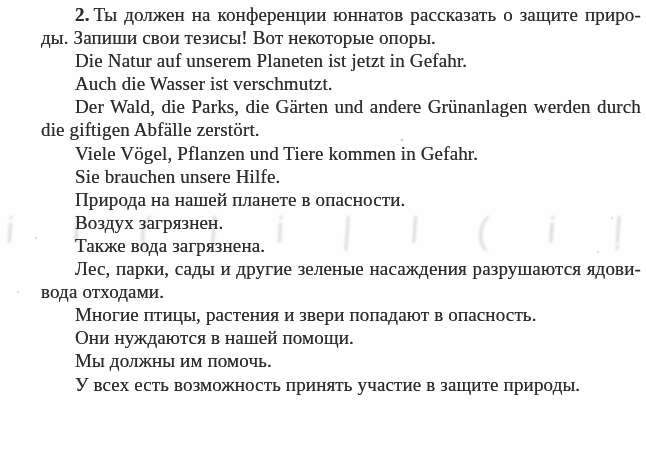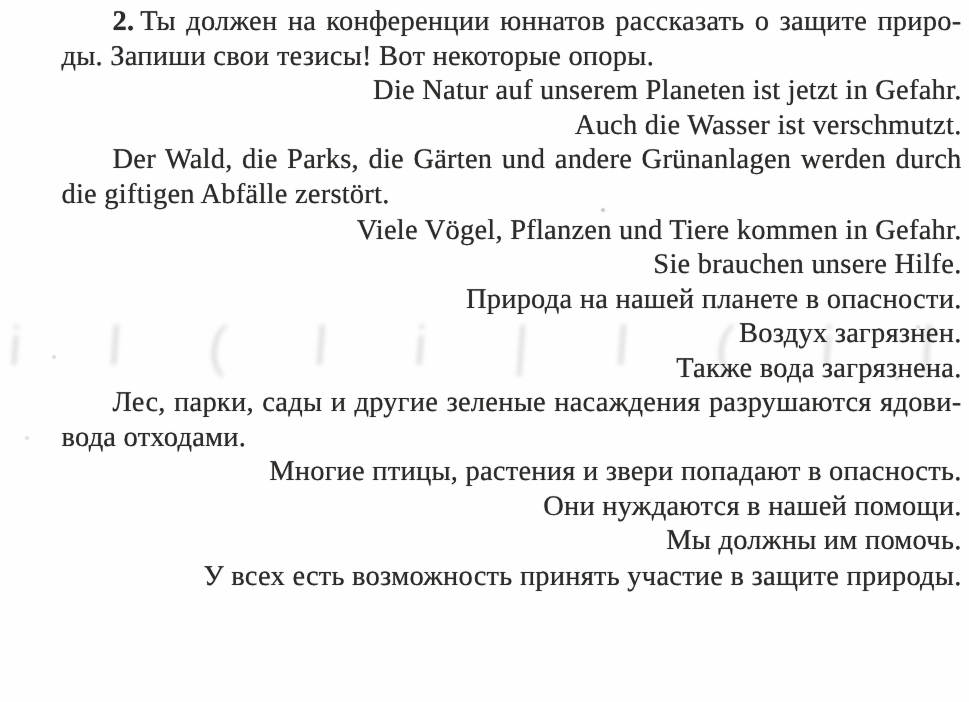--- a/index.html
+++ b/index.html
@@ -29,21 +29,21 @@
     top: 3px;
     left: 2px;
     right: 5px;
     margin-left: 39px;
   }
   .line {
     white-space: nowrap;
     text-shadow: 0 0 0.6px rgba(46,44,42,0.75);
     letter-spacing: 0.15px;
   }
-  .line.indent { text-indent: 34px; text-align: right; }
+  .line.indent { text-indent: 34px; }
   .line.justify {
     white-space: normal;
     text-align: justify;
     text-align-last: justify;
   }
   .task-num {
     font-weight: bold;
     margin-right: 4px;
   }
   #watermark {

